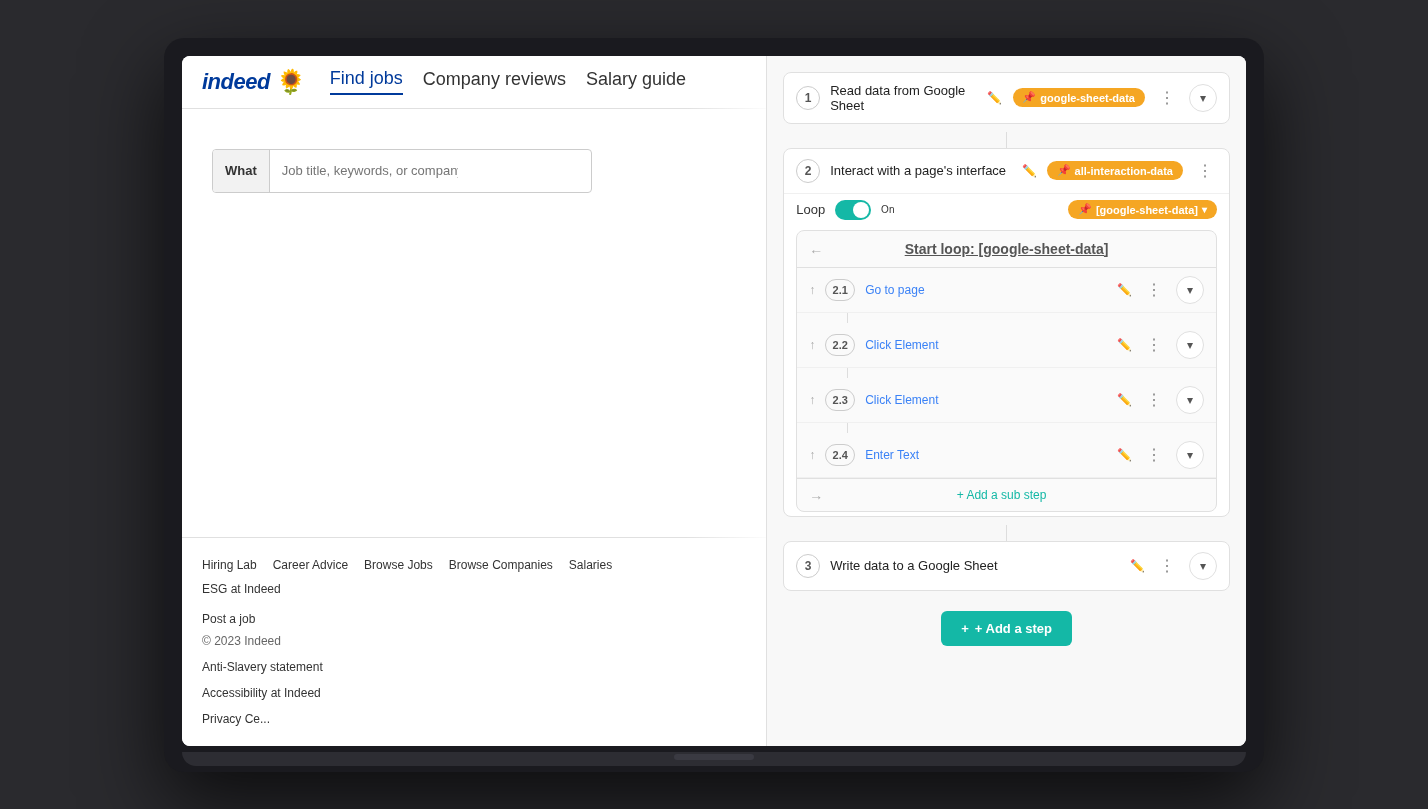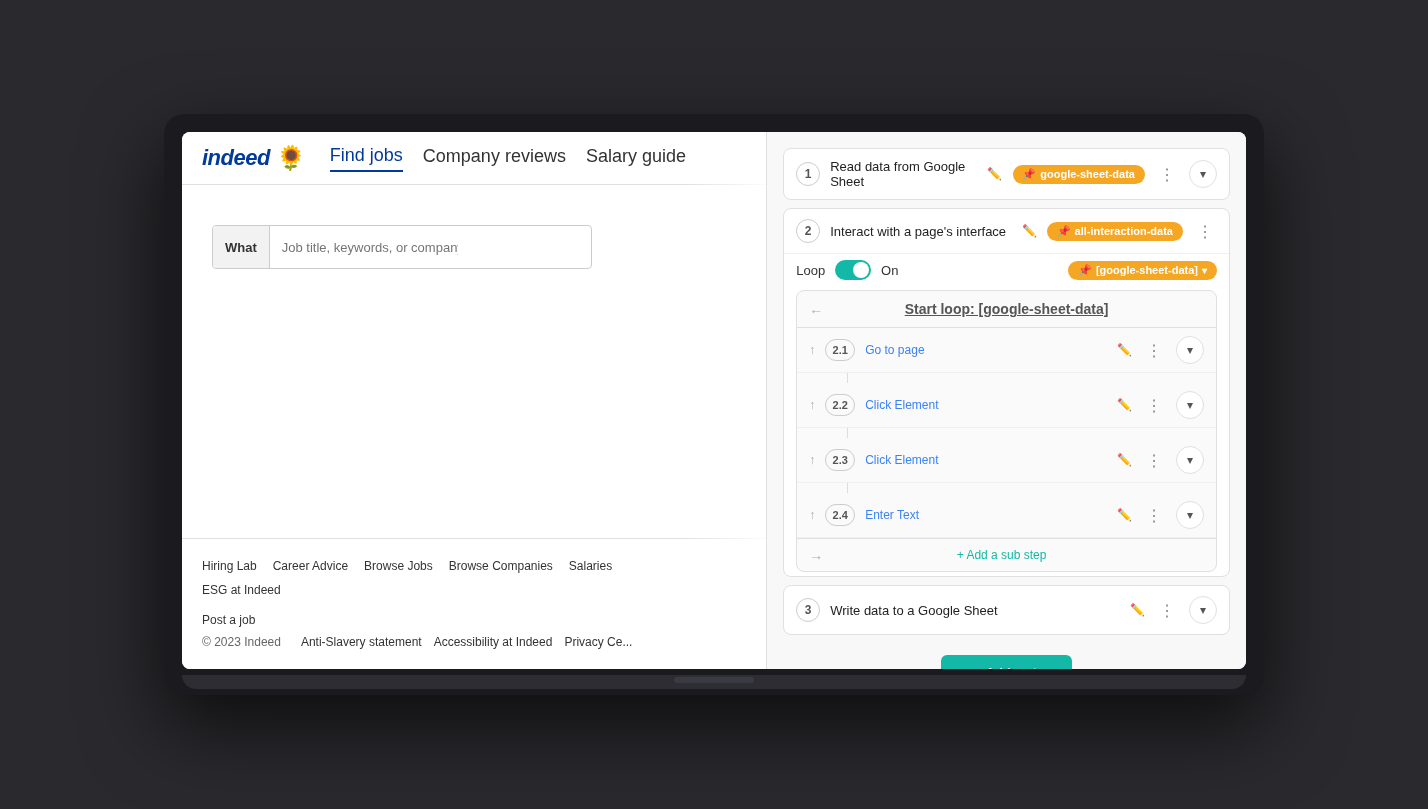--- a/index.html
+++ b/index.html
@@ -20,21 +20,21 @@
       box-shadow: 0 30px 80px rgba(0,0,0,0.7);
       position: relative;
     }
 
     .laptop-screen {
       background: #fff;
       border-radius: 8px;
       overflow: hidden;
       display: flex;
       width: 100%;
-      height: 537px;
+      height: 690px;
       position: relative;
     }
 
     .laptop-base {
       height: 14px;
       background: #2d2d33;
       border-radius: 0 0 20px 20px;
       margin-top: 6px;
       position: relative;
     }
@@ -326,21 +326,21 @@
       width: 16px;
       height: 16px;
       background: #fff;
       border-radius: 50%;
       position: absolute;
       top: 2px;
       right: 2px;
     }
 
     .toggle-text {
-      font-size: 13px;
+      font-size: 10px;
       color: #333;
     }
 
     .loop-tag {
       margin-left: auto;
       background: #f5a623;
       color: #fff;
       border-radius: 20px;
       padding: 3px 10px;
       font-size: 11px;
@@ -490,21 +490,21 @@
           <span class="footer-link">Hiring Lab</span>
           <span class="footer-link">Career Advice</span>
           <span class="footer-link">Browse Jobs</span>
           <span class="footer-link">Browse Companies</span>
           <span class="footer-link">Salaries</span>
         </div>
         <div class="footer-bottom">
           <span class="footer-bottom-link">ESG at Indeed</span>
           <span class="footer-bottom-link">Post a job</span>
         </div>
-        <div style="margin-top:8px; display:flex; gap:12px; flex-wrap:wrap;">
+        <div style="margin-top:8px; display:flex; gap:12px; flex-wrap:wrap;flex-direction:column;">
           <span class="copyright">© 2023 Indeed</span>
           <span class="footer-link">Anti-Slavery statement</span>
           <span class="footer-link">Accessibility at Indeed</span>
           <span class="footer-link">Privacy Ce...</span>
         </div>
       </div>
     </div>
 
     <div class="workflow-panel">
 

